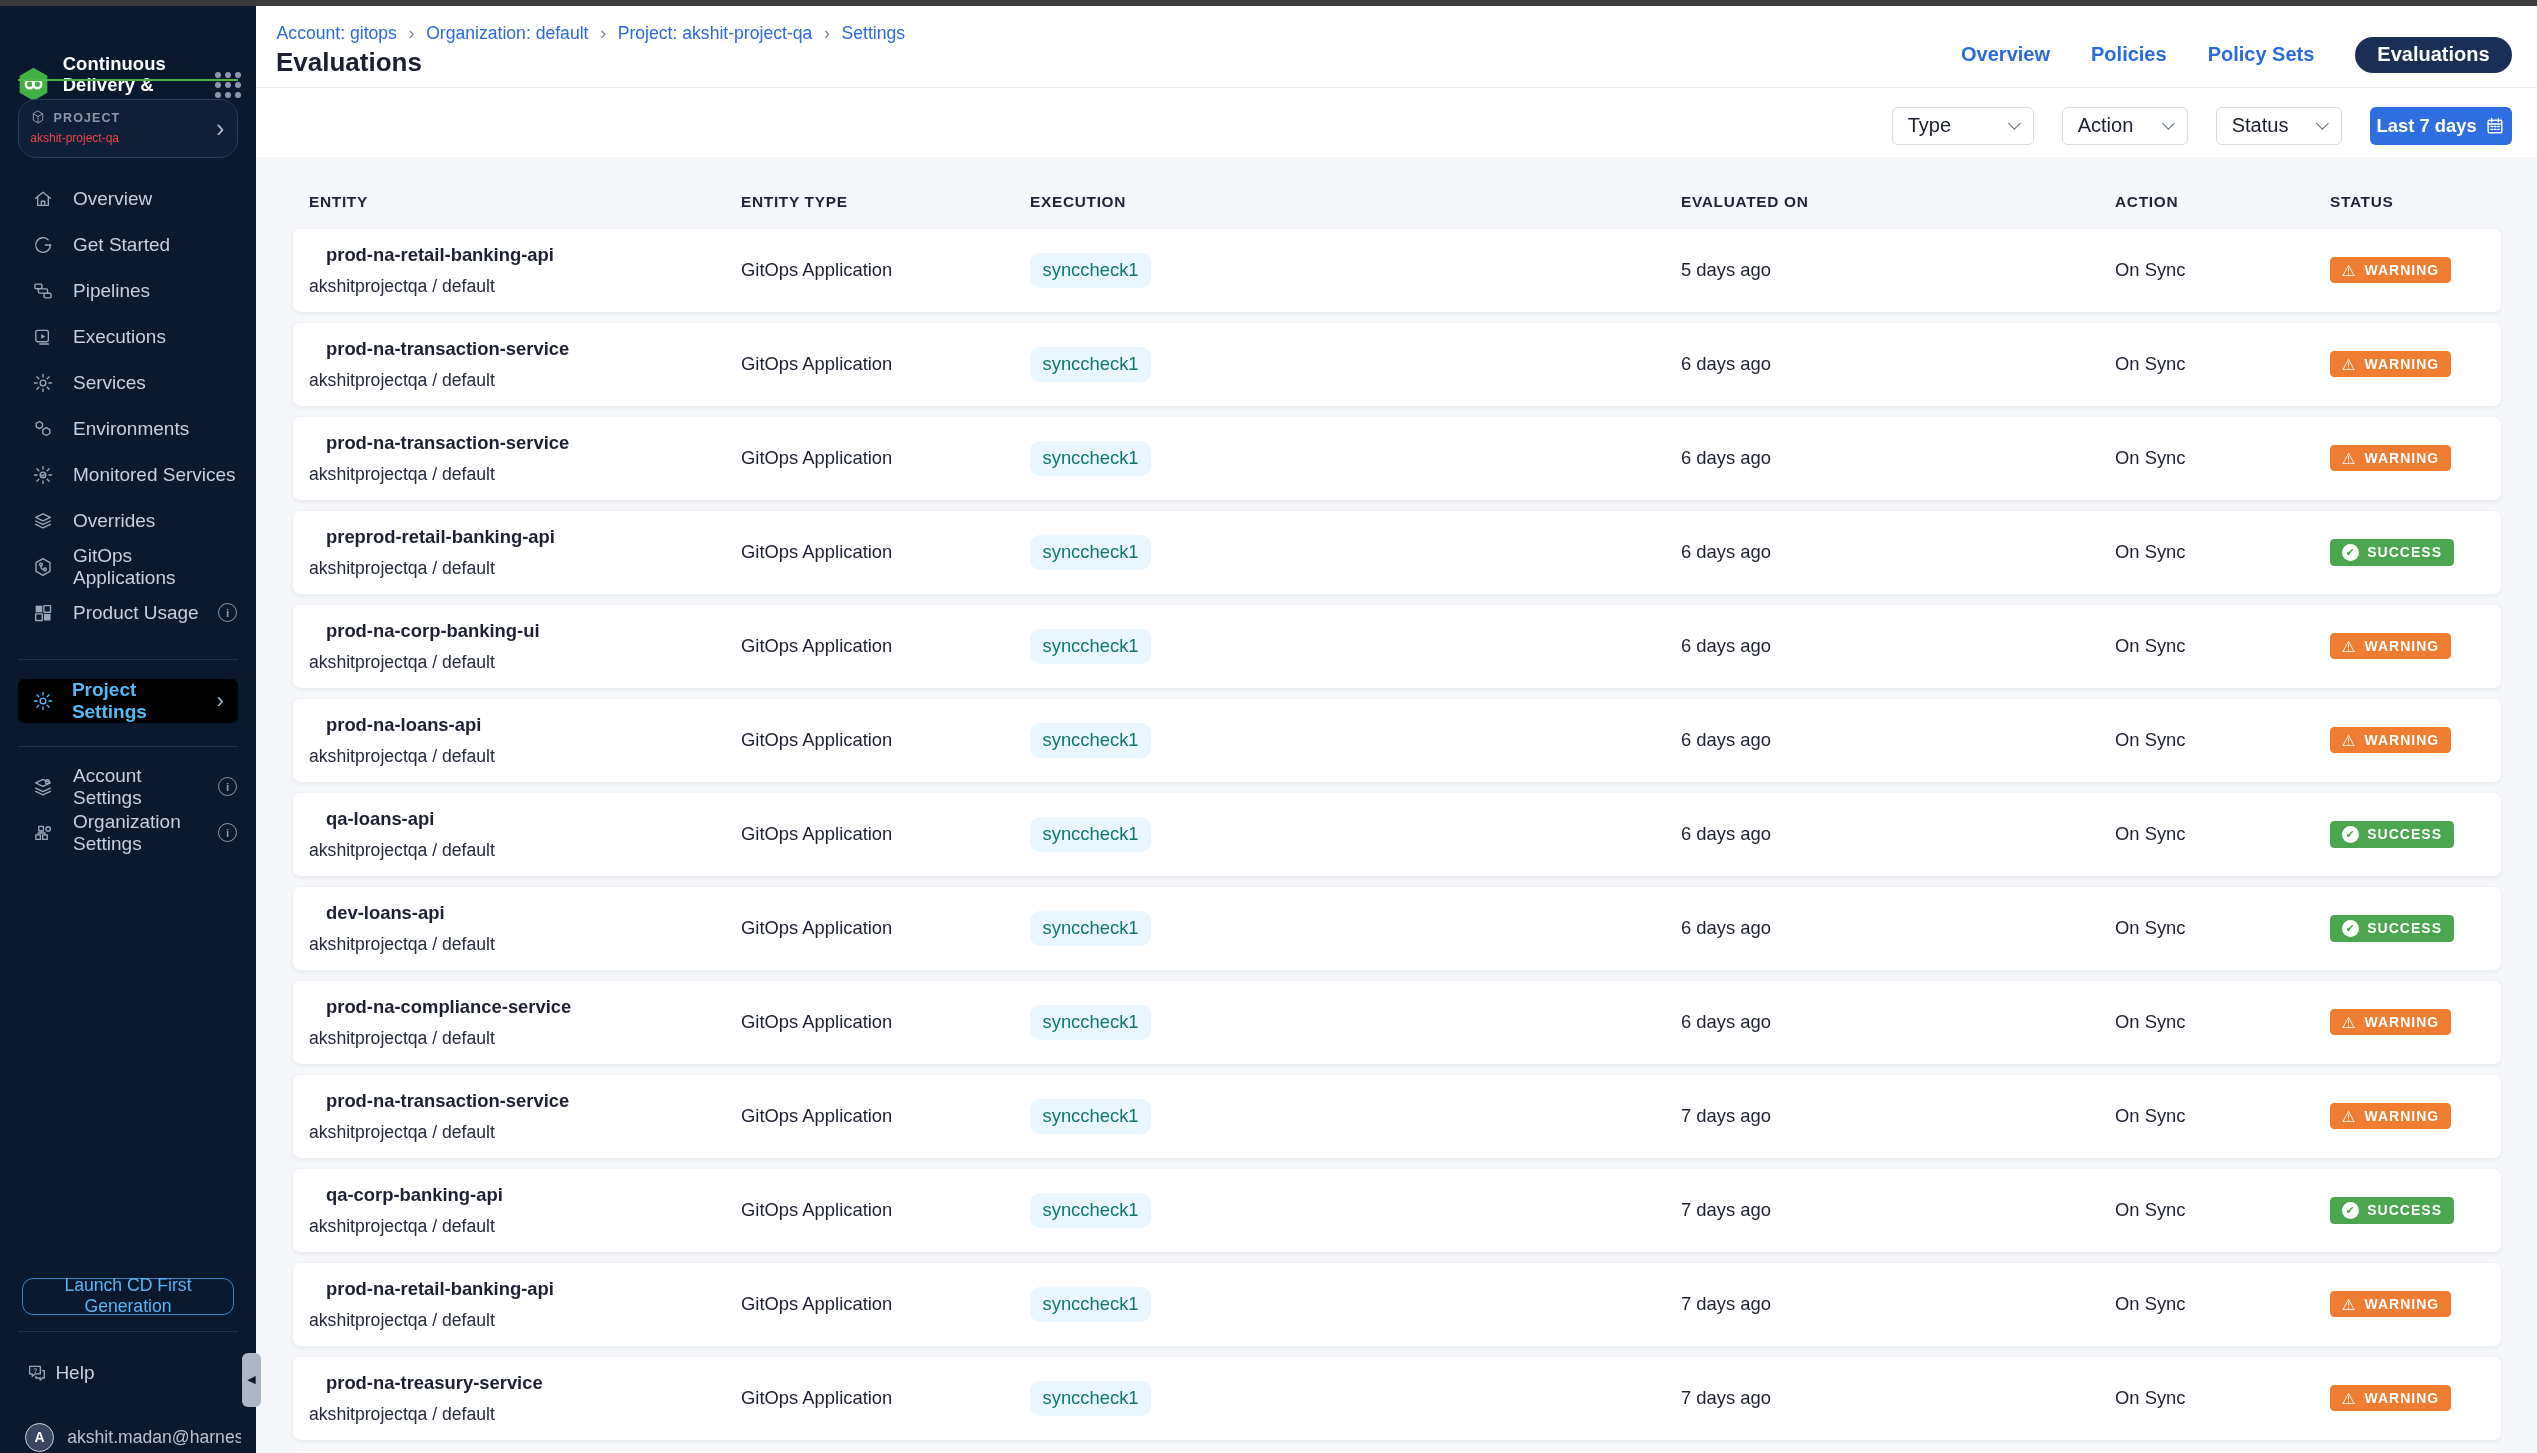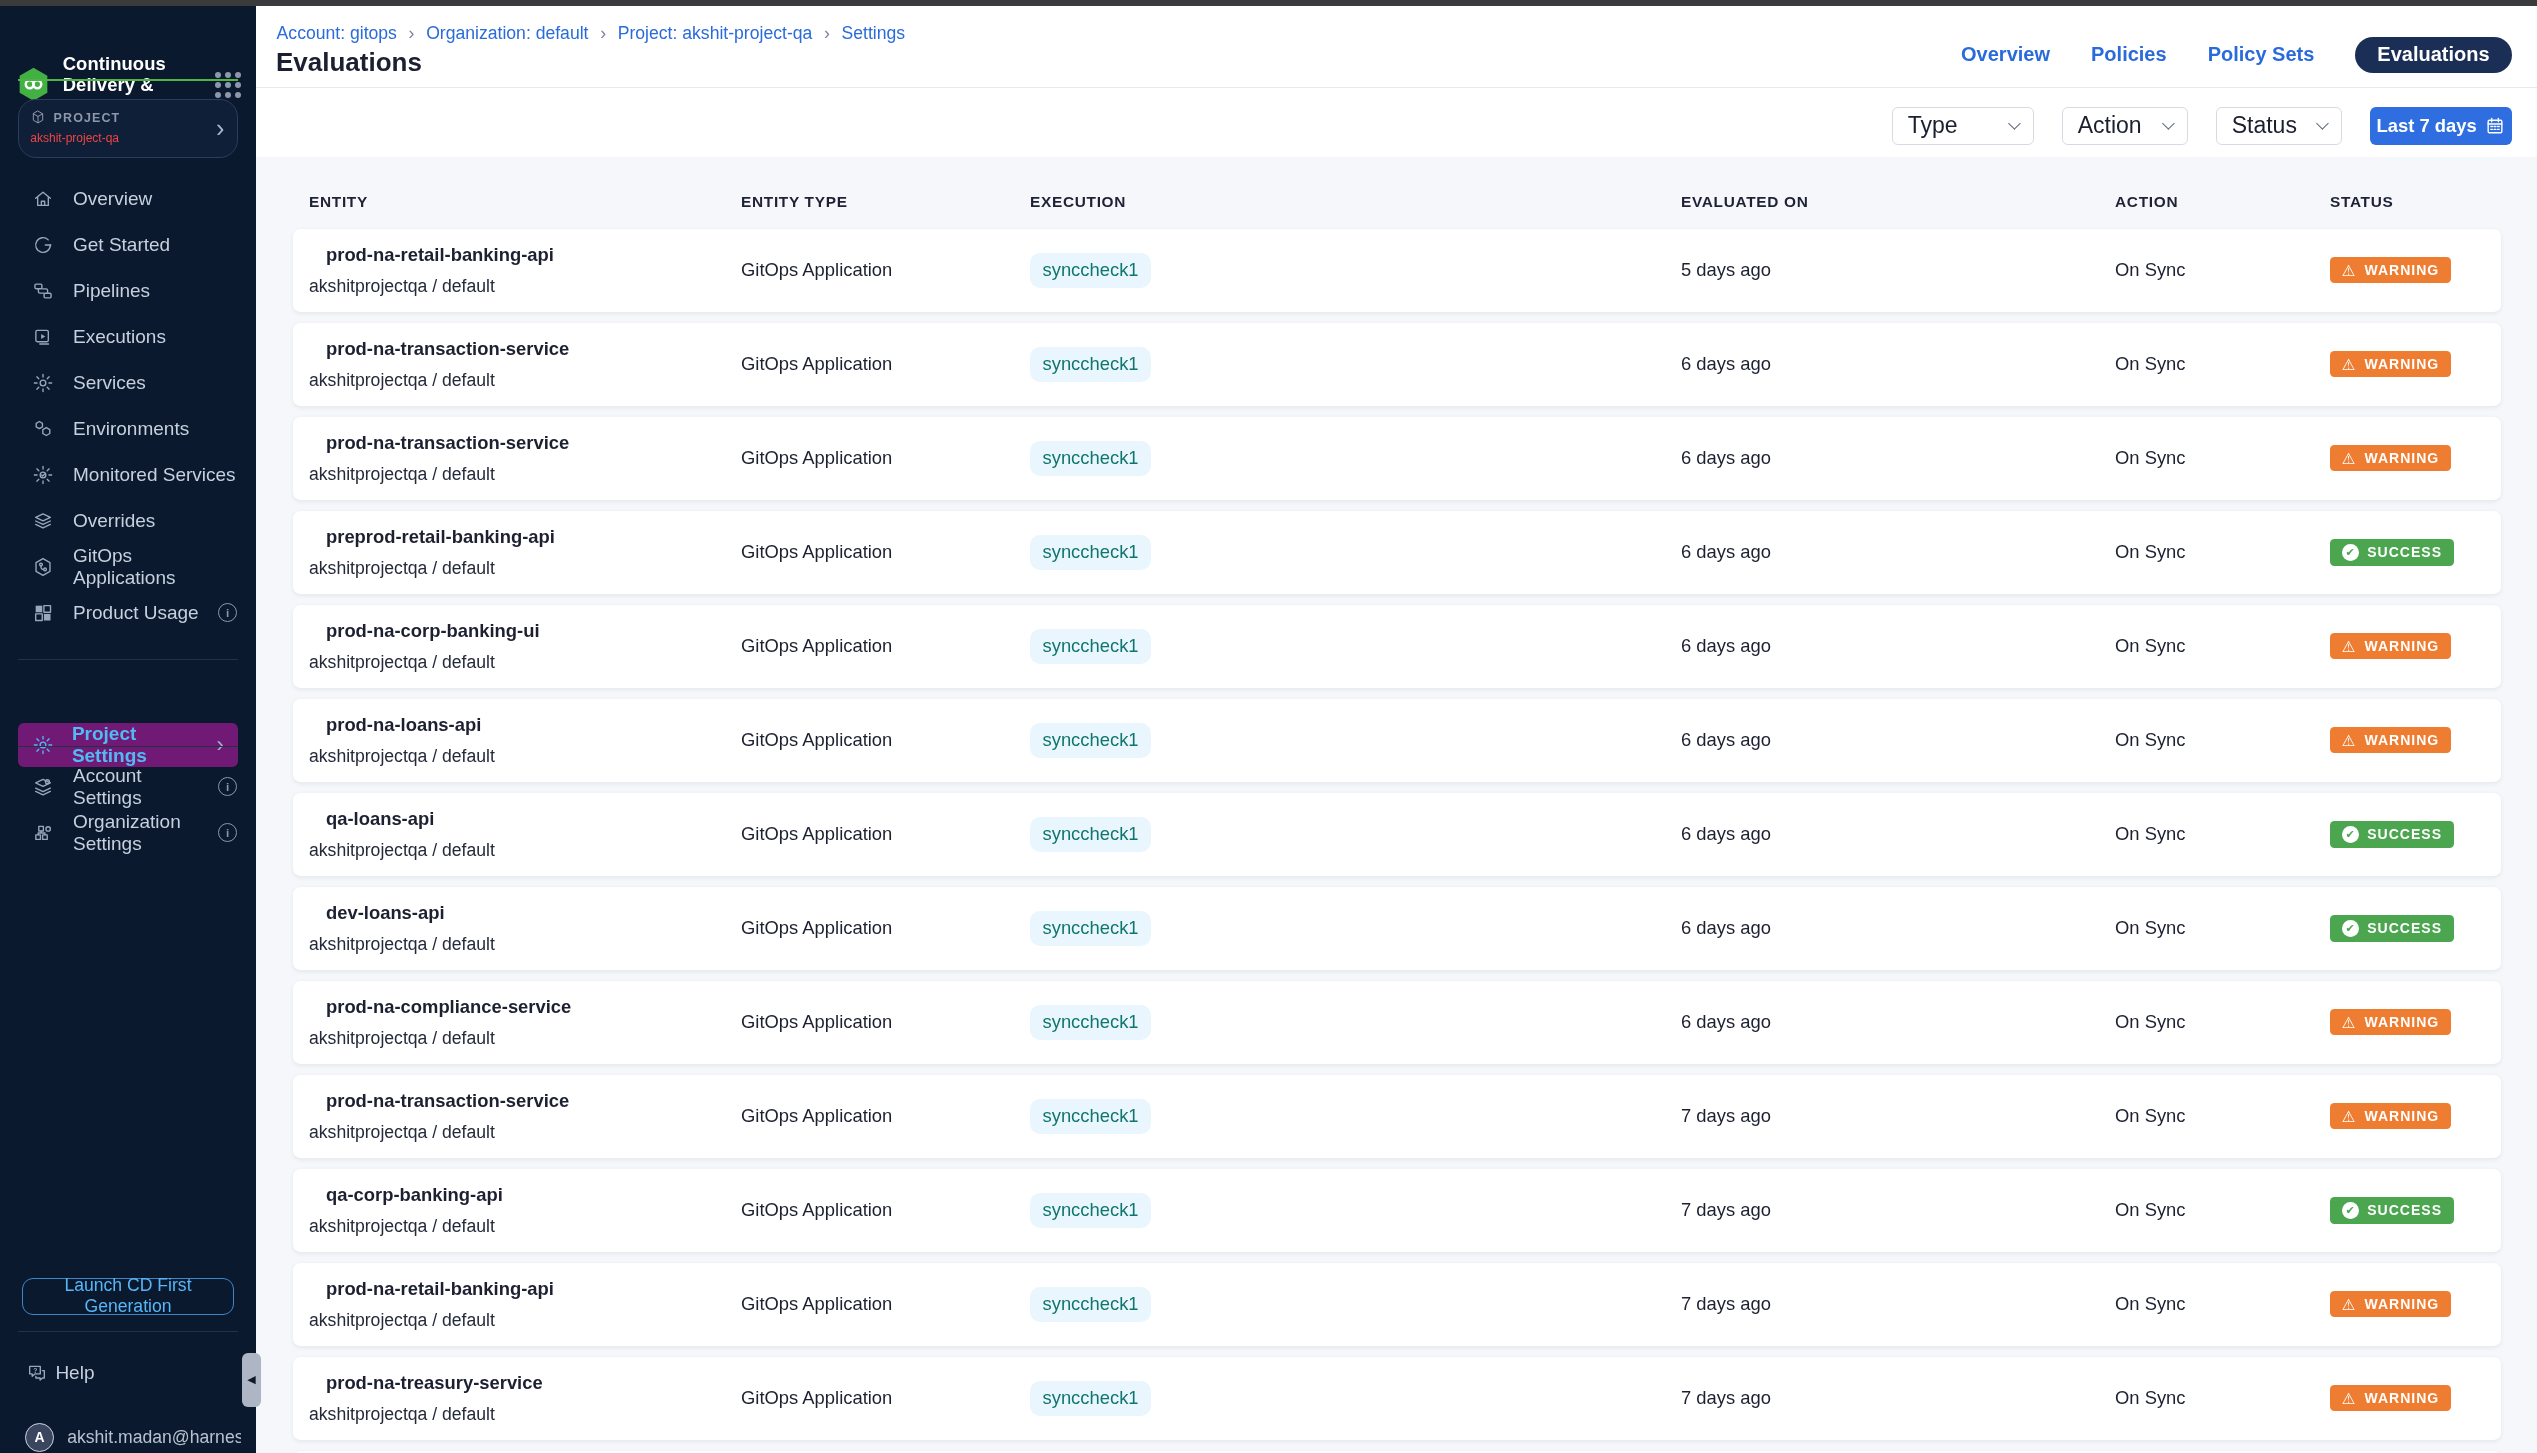--- a/index.html
+++ b/index.html
@@ -29,23 +29,23 @@
   .side-item { height:46px; display:flex; align-items:center; padding:0 19px 0 32px; gap:19px;
     font-size:19px; color:#c6d0de; cursor:pointer; }
   .side-item .s-icon { color:#9aa7bb; display:flex; }
   .s-icon svg { width:22px; height:22px; fill:none; stroke:currentColor; stroke-width:1.5;
     stroke-linecap:round; stroke-linejoin:round; }
   .info-ico { width:19px; height:19px; border:1.5px solid #8d97ab; border-radius:50%; color:#8d97ab;
     font-size:11.7px; font-weight:700; display:flex; align-items:center; justify-content:center;
     margin-left:auto; flex:0 0 19px; }
   .side-rule { position:absolute; left:17.6px; right:17.6px; height:0.7px; background:#223048; }
   .rule-1 { top:653px; } .rule-2 { top:740px; } .rule-3 { top:1325px; }
-  .selected-pill { position:absolute; top:673px; left:17.6px; right:17.6px; height:44px; background:#701a75;
+  .selected-pill { position:absolute; top:673px; left:17.6px; right:17.6px; height:44px; background:#000000;
     border-radius:5.9px; display:flex; align-items:center; padding:0 14.7px; gap:17.6px;
-    color:#53b9f5; font-size:19px; font-weight:600; cursor:pointer;margin-top:44px; }
+    color:#53b9f5; font-size:19px; font-weight:600; cursor:pointer; }
   .selected-pill .s-icon { color:#53b9f5; display:flex; }
   .selected-pill .pill-chevron { margin-left:auto; color:#9fb3cc; font-size:22px; font-weight:400; }
   .settings-menu { position:absolute; top:758px; left:0; right:0; list-style:none; }
   .launch-btn { position:absolute; top:1272px; left:22px; right:22px; height:37px; background:transparent;
     border:1.5px solid #3f85c9; border-radius:11px; color:#57b6f8; font-size:17.6px;
     display:flex; align-items:center; justify-content:center; cursor:pointer;
     font-family:"Liberation Sans","DejaVu Sans",sans-serif; }
   .help-item { position:absolute; top:1345px; left:0; right:0; height:44px; display:flex; align-items:center;
     padding:0 19px 0 26.4px; gap:7px; font-size:19px; color:#c6d0de; cursor:pointer; }
   .help-item .s-icon { color:#9aa7bb; display:flex; }
@@ -64,21 +64,21 @@
   .band1 .rule { position:absolute; top:81px; left:0; right:0; height:0.7px; background:#e6e8ef; }
   .breadcrumbs { position:absolute; left:20.6px; top:17.6px; font-size:17.6px; color:#2a6bdb; display:flex; align-items:center; }
   .crumb { cursor:pointer; }
   .sep { margin:0 11.7px; color:#7a8699; font-size:17.6px; }
   .page-title { position:absolute; left:20px; top:41px; font-size:26px; font-weight:700; color:#1b1f31; }
   .tabs { position:absolute; right:26.4px; top:31px; display:flex; align-items:center; gap:41px; }
   .tab { font-size:20px; color:#2a6bdb; font-weight:600; cursor:pointer; }
   .tab.active { background:#1b2e55; color:#fff; border-radius:734px; padding:6.6px 22px; }
   .filters { position:absolute; top:101px; right:26px; display:flex; gap:28px; align-items:center; }
   .dropdown { height:38px; border:0.7px solid #d7dae3; border-radius:5.9px; background:#fff; display:flex;
-    align-items:center; justify-content:space-between; padding:0 14.7px; font-size:23px; color:#1c1f2e; cursor:pointer; }
+    align-items:center; justify-content:space-between; padding:0 14.7px; font-size:20px; color:#1c1f2e; cursor:pointer; }
   .dd-type { width:142px; } .dd-action { width:126px; } .dd-status { width:126px; }
   .caret { width:8.8px; height:8.8px; border-right:1.5px solid #5f6b7f; border-bottom:1.5px solid #5f6b7f;
     transform:rotate(45deg) translate(-1.5px,-1.5px); }
   .date-btn { height:38px; width:142px; background:#2e6ee0; border:none; border-radius:5.9px; color:#fff;
     font-weight:700; font-size:18.4px; display:flex; align-items:center; justify-content:center; gap:8.8px;
     cursor:pointer; font-family:"Liberation Sans","DejaVu Sans",sans-serif; }
   .date-btn svg { width:20px; height:20px; fill:none; stroke:#fff; stroke-width:1.7; stroke-linecap:round; }
 
   .table-area { flex:1; background:#f5f7fa; overflow:hidden; }
   .t-grid { display:grid; grid-template-columns:432px 289px 651px 434px 215px 1fr; align-items:center; padding-left:16px; }

